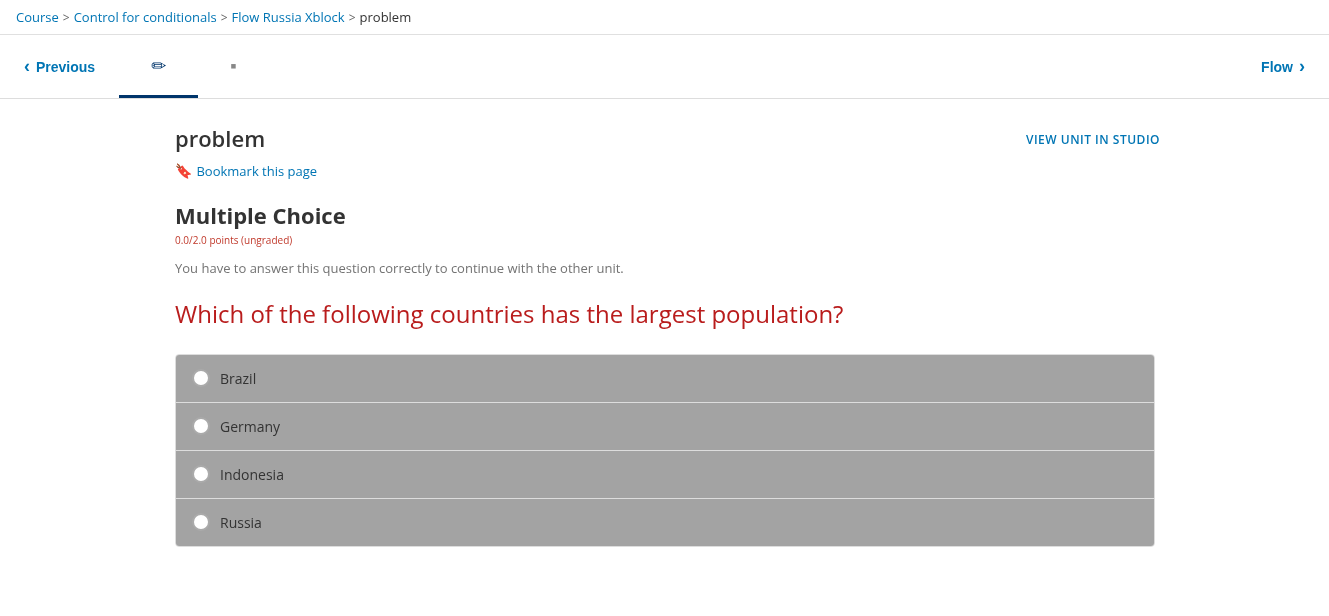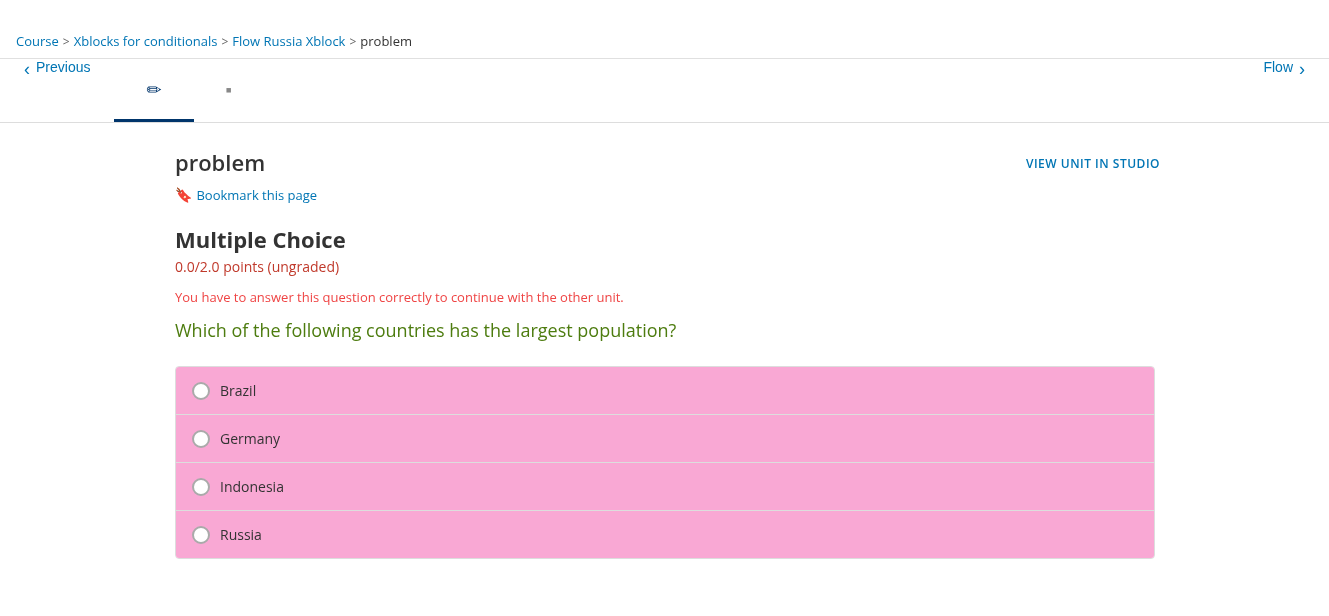--- a/index.html
+++ b/index.html
@@ -7,21 +7,20 @@
 
     
     .breadcrumb {
       display: flex;
       align-items: center;
       padding: 8px 16px;
       font-size: 13px;
       color: #0075b4;
       border-bottom: 1px solid #e0e0e0;
       gap: 4px;
-      margin-top: 24px;
     }
     .breadcrumb a {
       color: #0075b4;
       text-decoration: none;
     }
     .breadcrumb-sep {
       color: #666;
       font-size: 12px;
     }
     .breadcrumb-current {
@@ -30,29 +29,29 @@
 
     
     .nav-bar {
       display: flex;
       align-items: stretch;
       border-bottom: 1px solid #ddd;
       height: 64px;
     }
     .nav-prev, .nav-next {
       display: flex;
-      align-items: flex-start;
+      align-items: center;
       gap: 6px;
       padding: 0 24px;
       color: #0075b4;
       font-size: 14px;
       cursor: pointer;
       border: none;
       background: #fff;
-      font-weight: 400;
+      font-weight: 700;
     }
     .nav-tab-area {
       flex: 1;
       display: flex;
       align-items: stretch;
     }
     .nav-tab {
       display: flex;
       align-items: center;
       justify-content: center;
@@ -112,55 +111,55 @@
 
     .problem-type {
       font-size: 22px;
       font-weight: 700;
       color: #333;
       margin-bottom: 3px;
     }
 
     .problem-points {
       color: #c0392b;
-      font-size: 14px;
+      font-size: 10px;
       margin-bottom: 12px;
     }
 
     .problem-instruction {
-      color: #ef4444;
+      color: #737373;
       font-size: 13px;
-      margin-bottom: 12px;
+      margin-bottom: 20px;
     }
 
     .problem-question {
-      font-size: 18px;
+      font-size: 24px;
       font-weight: 400;
-      color: #4d7c0f;
+      color: #b91c1c;
       margin-bottom: 24px;
     }
 
     .answer-choices {
       display: flex;
       flex-direction: column;
       gap: 0;
       border: 1px solid #ddd;
       border-radius: 4px;
       overflow: hidden;
       max-width: 980px;
     }
 
     .answer-option {
       display: flex;
-      align-items: flex-end;
+      align-items: flex-start;
       gap: 10px;
       padding: 14px 16px;
       border-bottom: 1px solid #ddd;
       cursor: pointer;
-      background: #f9a8d4;
+      background: #a3a3a3;
     }
     .answer-option:last-child {
       border-bottom: none;
     }
 
     .radio-circle {
       width: 18px;
       height: 18px;
       border-radius: 50%;
       border: 2px solid #aaa;
@@ -180,21 +179,21 @@
       color: #0075b4;
       font-size: 14px;
     }
   </style>
 </head>
 <body>
 
 <nav class="breadcrumb">
   <a>Course</a>
   <span class="breadcrumb-sep">&gt;</span>
-  <a>Xblocks for conditionals</a>
+  <a>Control for conditionals</a>
   <span class="breadcrumb-sep">&gt;</span>
   <a>Flow Russia Xblock</a>
   <span class="breadcrumb-sep">&gt;</span>
   <span class="breadcrumb-current">problem</span>
 </nav>
 
 <div class="nav-bar">
   <button class="nav-prev">
     <span class="arrow-left"></span>
     <span>Previous</span>

